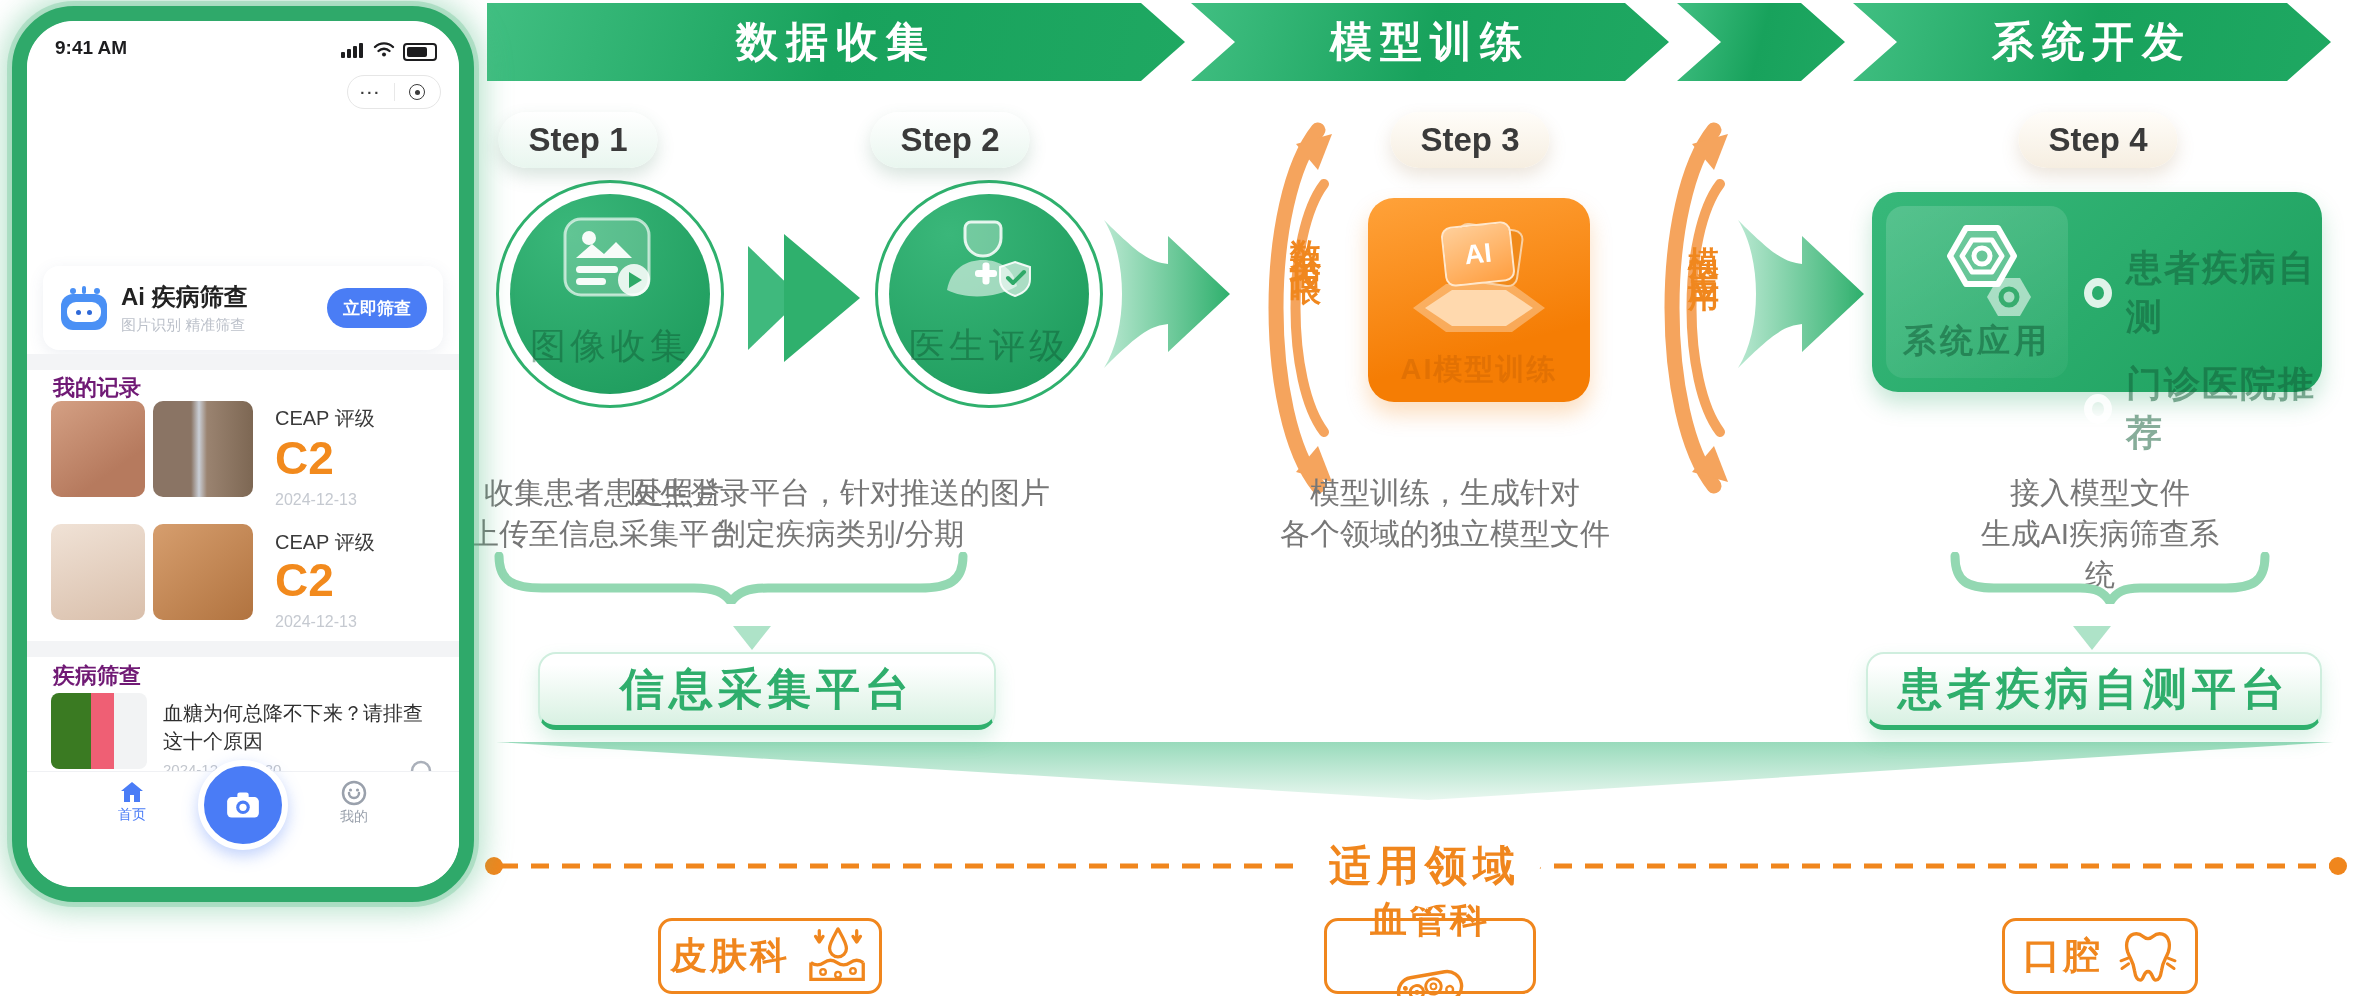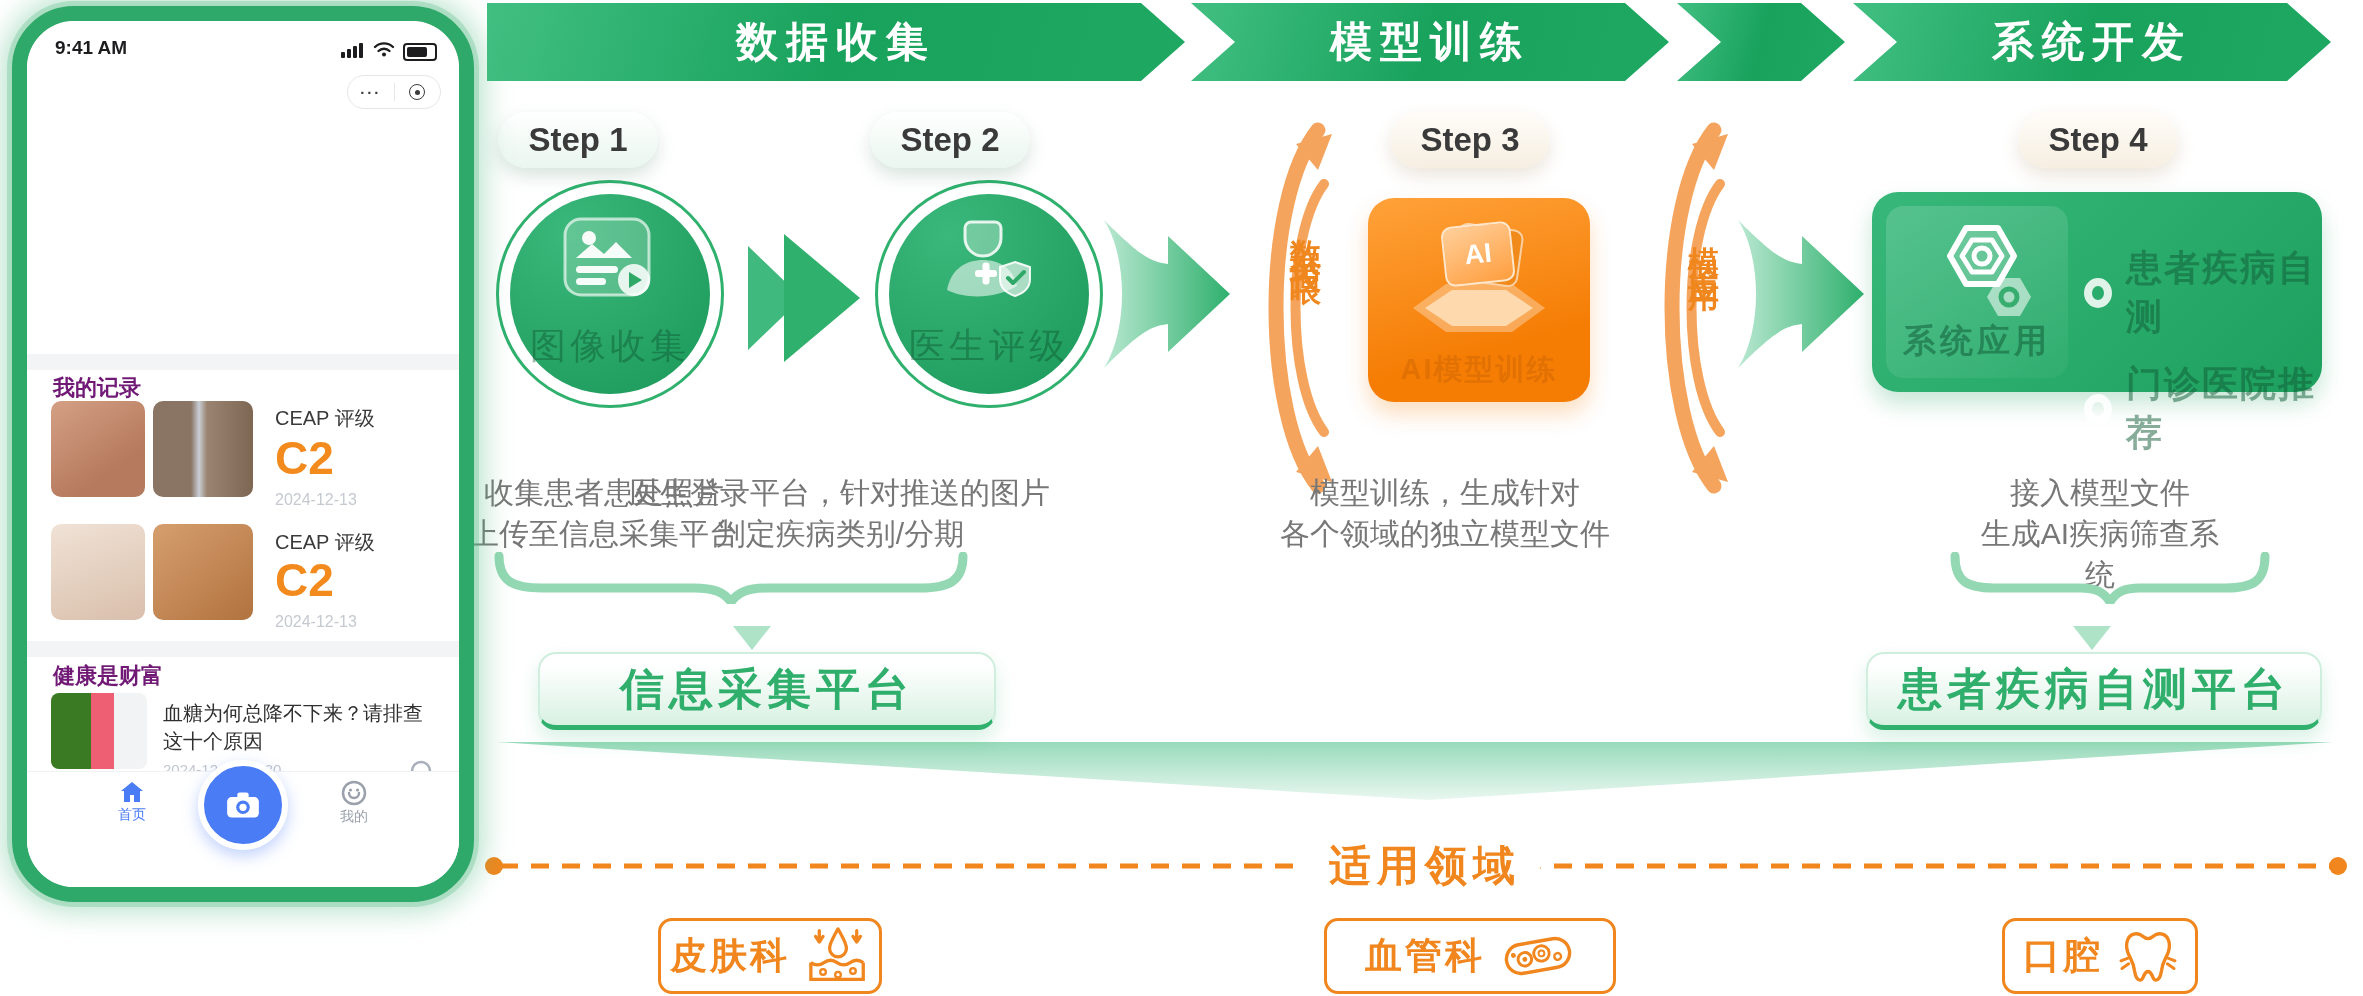--- a/index.html
+++ b/index.html
@@ -178,20 +178,32 @@
         <span class="dots">···</span>
         <span class="div"></span>
         <span class="target">
             <b>
               <i></i>
             </b>
           </span>
       </div>
 
 
+      <div class="ai-card">
+        <div class="robot">
+          <span class="ant"></span>
+            <span class="bod"></span>
+            <span class="face"></span>
+            <span class="e1"></span>
+            <span class="e2"></span>
+        </div>
+        <div class="ai-title">Ai 疾病筛查</div>
+        <div class="ai-sub">图片识别 精准筛查</div>
+        <div class="ai-btn">立即筛查</div>
+      </div>
 
       <div class="band" style="top:333px;"></div>
       <div class="sec-title" style="top:352px;">我的记录</div>
 
       <div>
         <div class="ph" style="left:24px;top:380px;width:94px;height:96px;background:linear-gradient(145deg,#d4a084,#b67a5e 70%);"></div>
         <div class="ph" style="left:126px;top:380px;width:100px;height:96px;background:linear-gradient(90deg,#8a7464 38%,#c9ced6 46%,#9a8370 54%,#7d6753);"></div>
         <div class="grade-label" style="top:384px;">CEAP 评级</div>
         <div class="grade" style="top:410px;">C2</div>
         <div class="rdate" style="top:470px;">2024-12-13</div>
@@ -199,21 +211,21 @@
 
       <div>
         <div class="ph" style="left:24px;top:503px;width:94px;height:96px;background:linear-gradient(160deg,#f0e2d6,#d9bfab);"></div>
         <div class="ph" style="left:126px;top:503px;width:100px;height:96px;background:linear-gradient(140deg,#d69e6e,#b1733f);"></div>
         <div class="grade-label" style="top:508px;">CEAP 评级</div>
         <div class="grade" style="top:532px;">C2</div>
         <div class="rdate" style="top:592px;">2024-12-13</div>
       </div>
 
       <div class="band" style="top:620px;"></div>
-      <div class="sec-title" style="top:640px;">健康是财富</div>
+      <div class="sec-title" style="top:640px;">疾病筛查</div>
 
       <div>
         <div class="thumb">
           <i style="width:42%;background:#3a7a22;"></i>
             <i style="width:24%;background:#ef5f74;"></i>
             <i style="width:34%;background:#f2f3f4;"></i>
         </div>
         <div class="art-title">血糖为何总降不下来？请排查这十个原因</div>
         <div class="art-meta">2024-12-13 00:30</div>
         <div class="hp">
@@ -438,21 +450,21 @@
         <path d="M54,4 v10 M50,10 l4,6 4,-6" stroke="#f0861d" stroke-width="3.5" fill="none" stroke-linecap="round" stroke-linejoin="round"></path>
         <path d="M34,2 C29,11 25,17 25,23 a9,9 0 0 0 18,0 C43,17 39,11 34,2 Z" fill="none" stroke="#f0861d" stroke-width="3.5" stroke-linejoin="round"></path>
         <path d="M5,38 q7,5 14,0 q7,-5 14,0 q7,5 14,0 q7,-5 14,0" fill="none" stroke="#f0861d" stroke-width="3.5"></path>
         <path d="M5,38 v18 h56 v-18" fill="none" stroke="#f0861d" stroke-width="3.5"></path>
         <circle cx="18" cy="48" r="3" fill="none" stroke="#f0861d" stroke-width="2.5"></circle>
         <circle cx="34" cy="51" r="3" fill="none" stroke="#f0861d" stroke-width="2.5"></circle>
         <circle cx="50" cy="47" r="3" fill="none" stroke="#f0861d" stroke-width="2.5"></circle>
       </svg>
     </span>
   </div>
-  <div class="domain-box" style="left:1324px;width:292px;">
+  <div class="domain-box" style="left:1324px;width:212px;flex-direction:column;">
     <span>血管科</span>
     <span>
       <svg width="74" height="56" viewBox="0 0 76 58">
         <g transform="rotate(-10 38 29)">
           <rect x="5" y="14" width="66" height="30" rx="15" fill="none" stroke="#f0861d" stroke-width="3.5"></rect>
           <circle cx="24" cy="30" r="7" fill="none" stroke="#f0861d" stroke-width="3"></circle>
           <circle cx="24" cy="30" r="2.5" fill="#f0861d"></circle>
           <circle cx="42" cy="27" r="8" fill="none" stroke="#f0861d" stroke-width="3"></circle>
           <circle cx="42" cy="27" r="3" fill="none" stroke="#f0861d" stroke-width="2"></circle>
           <circle cx="58" cy="33" r="3.5" fill="none" stroke="#f0861d" stroke-width="2.5"></circle>

